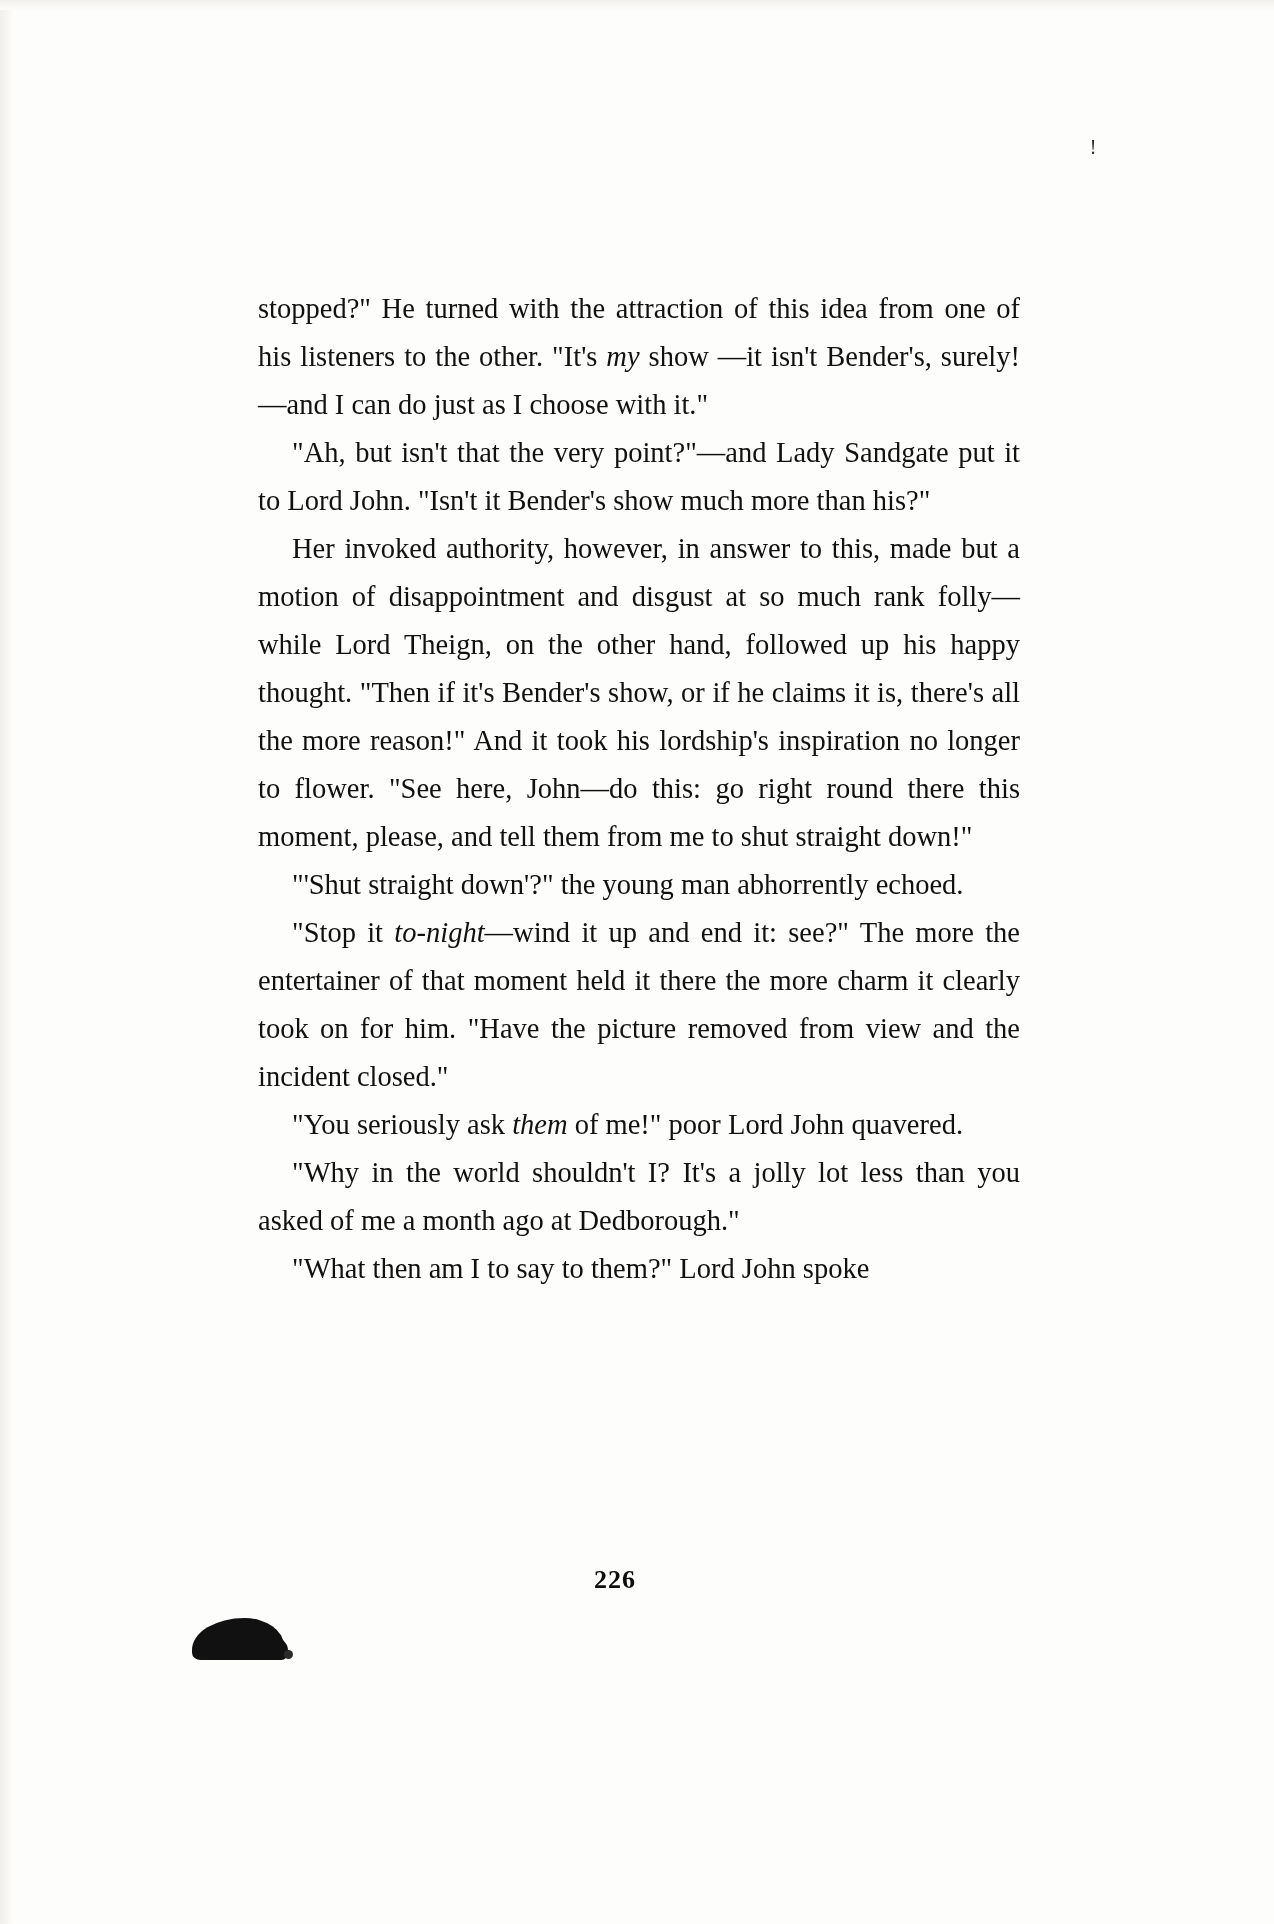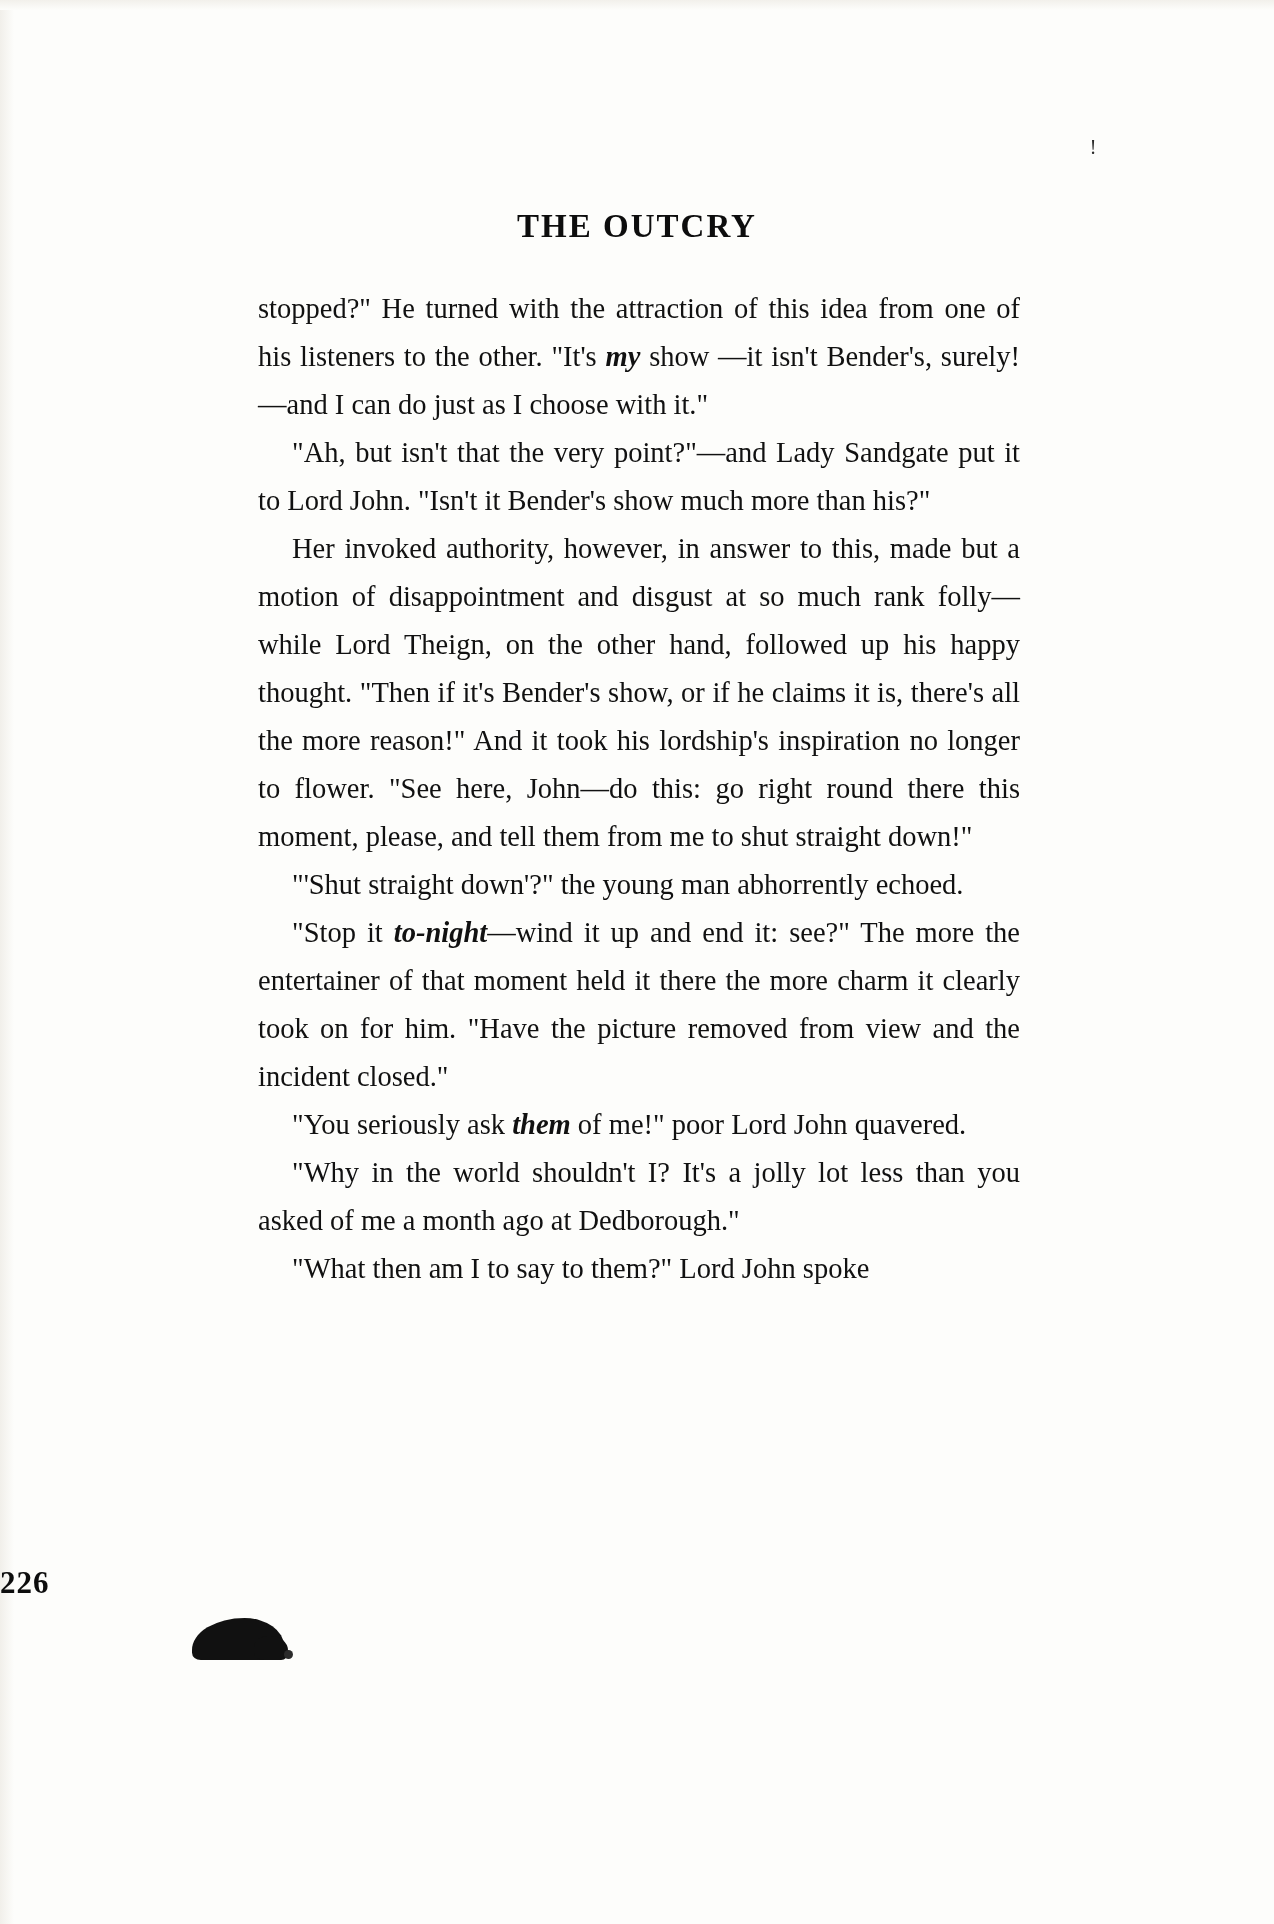--- a/index.html
+++ b/index.html
@@ -76,29 +76,29 @@
   .body-text p {
     margin: 0;
     text-indent: 0;
   }
   .body-text p.indented {
     text-indent: 34px;
   }
   .body-text p:last-child {
     text-align: left;
   }
-  em { font-style: italic; font-weight: bold; }
+  em { font-style: italic; }
 
   .folio {
     position: absolute;
     top: 1565px;
     left: 0;
     width: 1230px;
-    text-align: left;
-    font-size: 31px;
+    text-align: center;
+    font-size: 26px;
     font-weight: 700;
     letter-spacing: 1px;
   }
 
   .blot {
     position: absolute;
     left: 192px;
     top: 1610px;
     width: 108px;
     height: 50px;
@@ -127,21 +127,20 @@
 </style>
 </head>
 <body>
 
 <div class="page">
   <div class="page-edge-left"></div>
   <div class="page-edge-top"></div>
 
   <div class="corner-mark">!</div>
 
-  <div class="running-head">THE OUTCRY</div>
 
   <div class="body-text">
       <p><span>stopped?"   He turned with the attraction of this idea from one of his listeners to the other.   "It's </span><em>my</em><span> show —it isn't Bender's, surely!—and I can do just as I choose with it."</span></p>
       <p class="indented"><span>"Ah, but isn't that the very point?"—and Lady Sandgate put it to Lord John.  "Isn't it Bender's show much more than his?"</span></p>
       <p class="indented"><span>Her invoked authority, however, in answer to this, made but a motion of disappointment and disgust at so much rank folly—while Lord Theign, on the other hand, followed up his happy thought.   "Then if it's Bender's show, or if he claims it is, there's all the more reason!"   And it took his lordship's inspiration no longer to flower.   "See here, John—do this: go right round there this moment, please, and tell them from me to shut straight down!"</span></p>
       <p class="indented"><span>"'Shut straight down'?"   the young man abhorrently echoed.</span></p>
       <p class="indented"><span>"Stop it </span><em>to-night</em><span>—wind it up and end it: see?"   The more the entertainer of that moment held it there the more charm it clearly took on for him.   "Have the picture removed from view and the incident closed."</span></p>
       <p class="indented"><span>"You seriously ask </span><em>them</em><span> of me!"   poor Lord John quavered.</span></p>
       <p class="indented"><span>"Why in the world shouldn't I?   It's a jolly lot less than you asked of me a month ago at Dedborough."</span></p>
       <p class="indented"><span>"What then am I to say to them?"  Lord John spoke</span></p>

